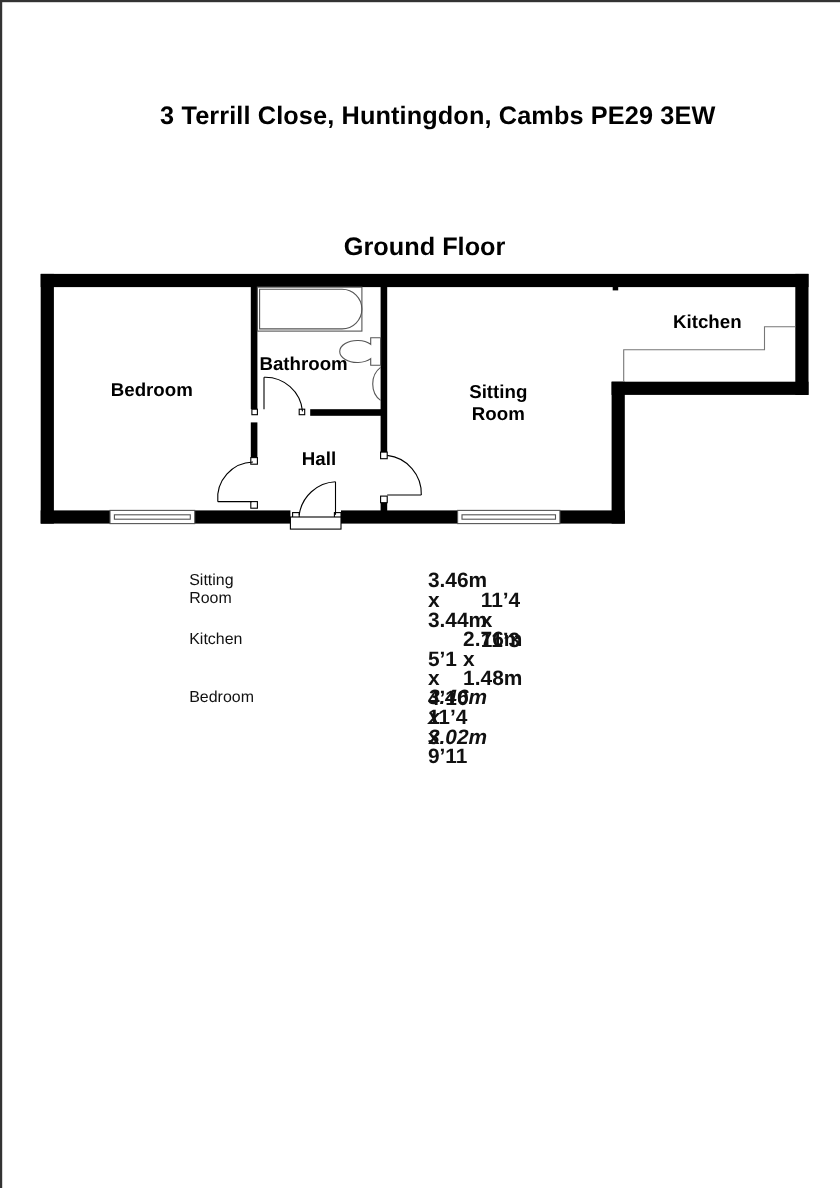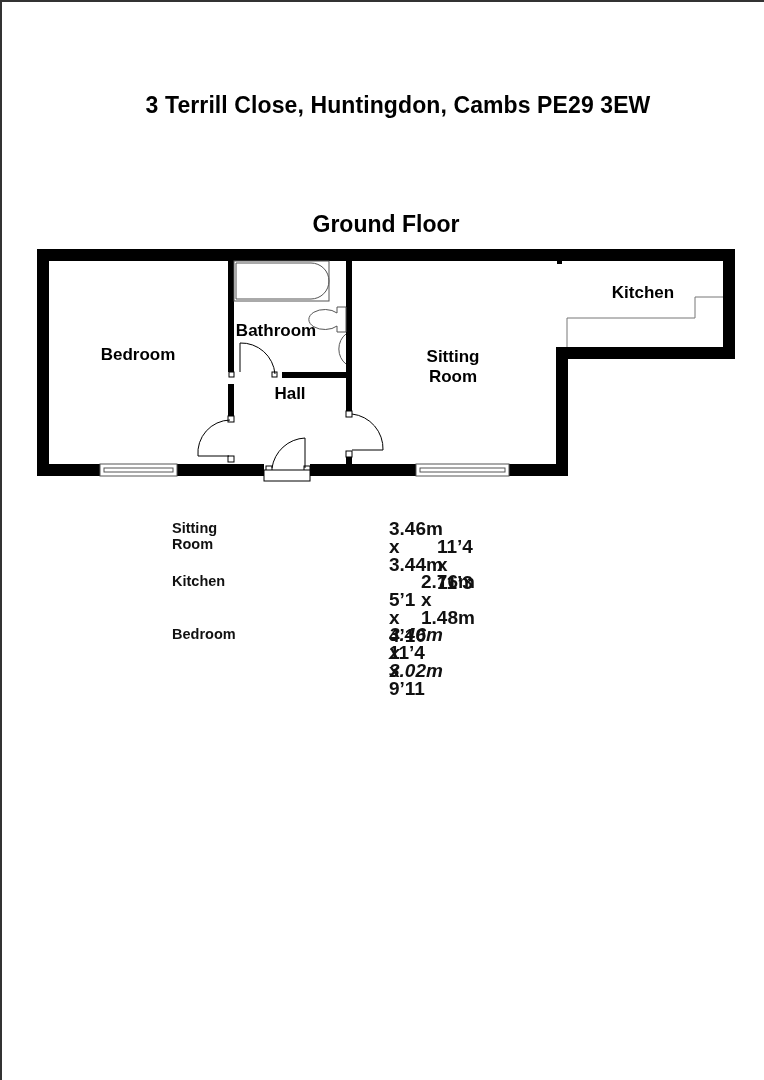--- a/index.html
+++ b/index.html
@@ -7,21 +7,21 @@
            font-family: "Liberation Sans", "DejaVu Sans", sans-serif; color: #000; }
     .page-border { position: absolute; left: 0; top: 0; width: 764px; height: 1080px;
                    border-top: 2px solid #333; border-left: 2px solid #333; box-sizing: border-box; pointer-events: none; }
     .address { position: absolute; left: 16px; width: 764px; top: 92px; text-align: center;
                font-weight: bold; font-size: 23px; letter-spacing: 0.1px; }
     .floor-title { position: absolute; left: 0; width: 772px; top: 211px; text-align: center;
                    font-weight: bold; font-size: 23px; }
     .plan { position: absolute; left: 0; top: 0; width: 764px; height: 1080px; }
     .room-label { position: absolute; font-weight: bold; font-size: 17px; text-align: center; line-height: 20px; }
     .dims { position: absolute; left: 0; top: 0; }
-    .dim-name { position: absolute; left: 172px; font-size: 14.5px; font-weight: bold; color: #111; }
+    .dim-name { position: absolute; left: 172px; font-size: 14.5px; font-weight: normal; color: #111; }
     .dim-val { position: absolute; left: 389px; font-size: 19px; font-weight: bold; color: #111; line-height: 18px; }
   </style>
 </head>
 <body>
 
 <div class="page-border"></div>
 
 <div class="address">3 Terrill Close, Huntingdon, Cambs PE29 3EW</div>
 <div class="floor-title">Ground Floor</div>
 
@@ -103,21 +103,21 @@
     <path d="M 346 334 A 16 18 0 0 0 346 364"></path>
   </g>
 
   <g fill="none" stroke="#777" stroke-width="1">
     <polyline points="567,347 567,318 695,318 695,297 723,297"></polyline>
   </g>
 </svg>
 
 <div class="room-label" style="left:88px; top:345px; width:100px;">Bedroom</div>
 <div class="room-label" style="left:226px; top:321px; width:100px;">Bathroom</div>
-<div class="room-label" style="left:250px; top:384px; width:80px;">Hall</div>
+<div class="room-label" style="left:250px; top:408px; width:80px;">Hall</div>
 <div class="room-label" style="left:403px; top:347px; width:100px;">
   <div>Sitting</div>
   <div>Room</div>
 </div>
 <div class="room-label" style="left:593px; top:283px; width:100px;">Kitchen</div>
 
 <div class="dims">
   <div class="dim-name" style="top:520px;">Sitting Room</div>
   <div class="dim-val" style="top:520px;">3.46m x 3.44m</div>
   <div class="dim-val" style="top:538px;margin-left:48px;">11’4 x 11’3</div>

